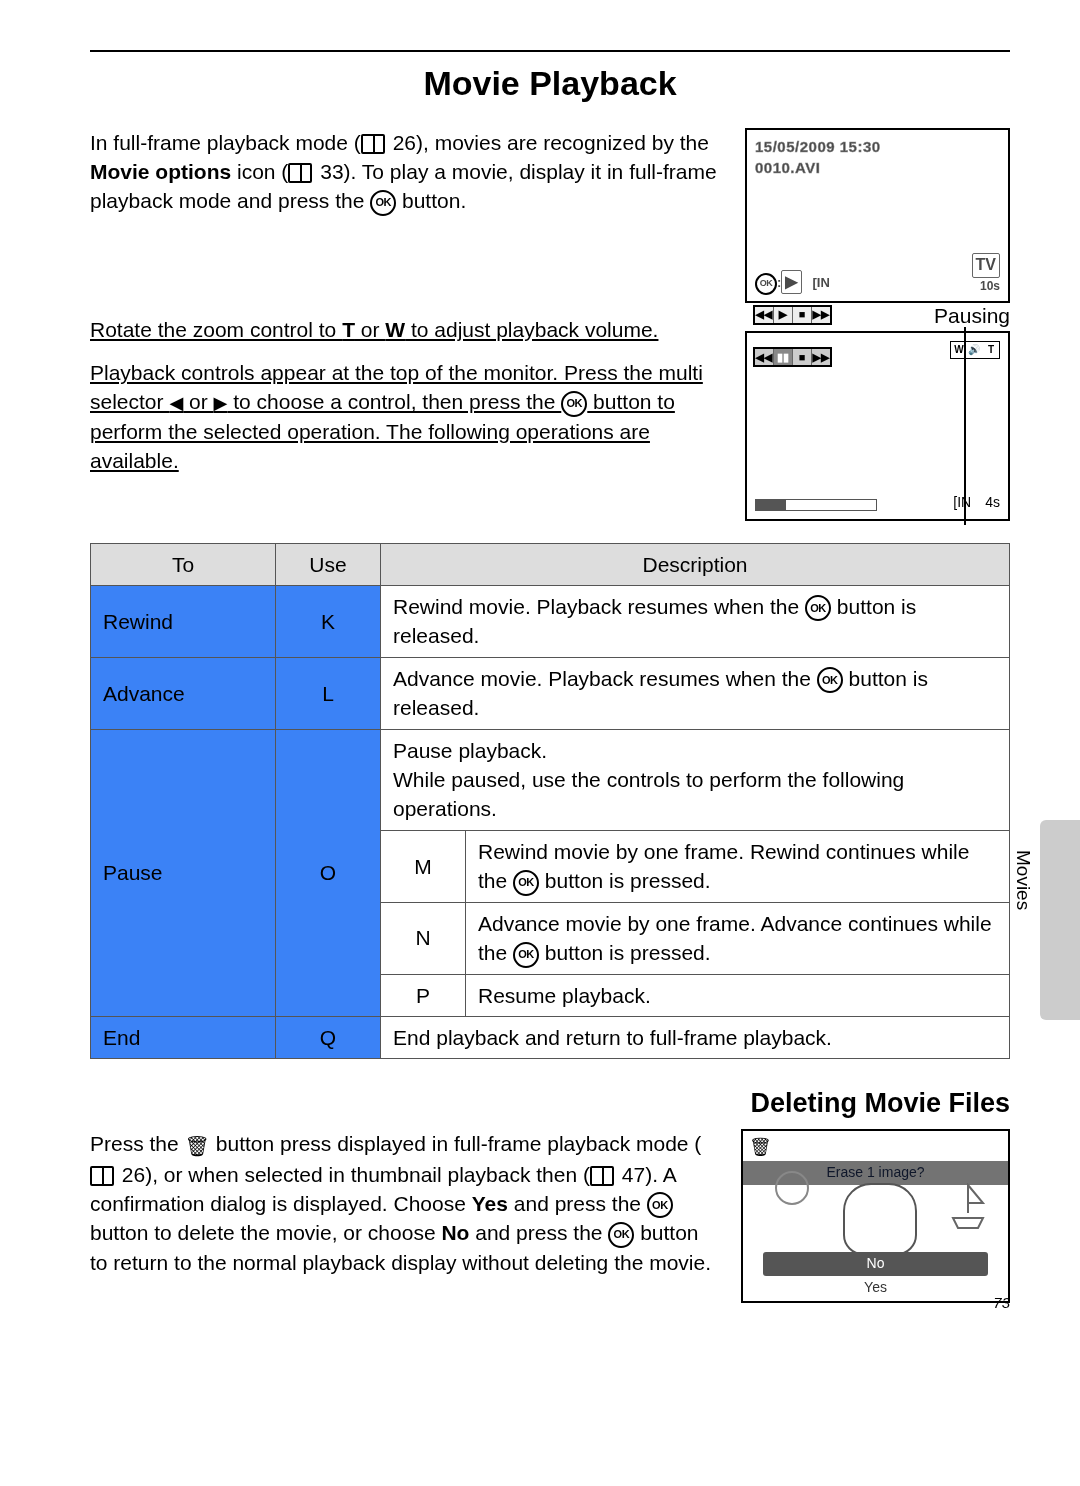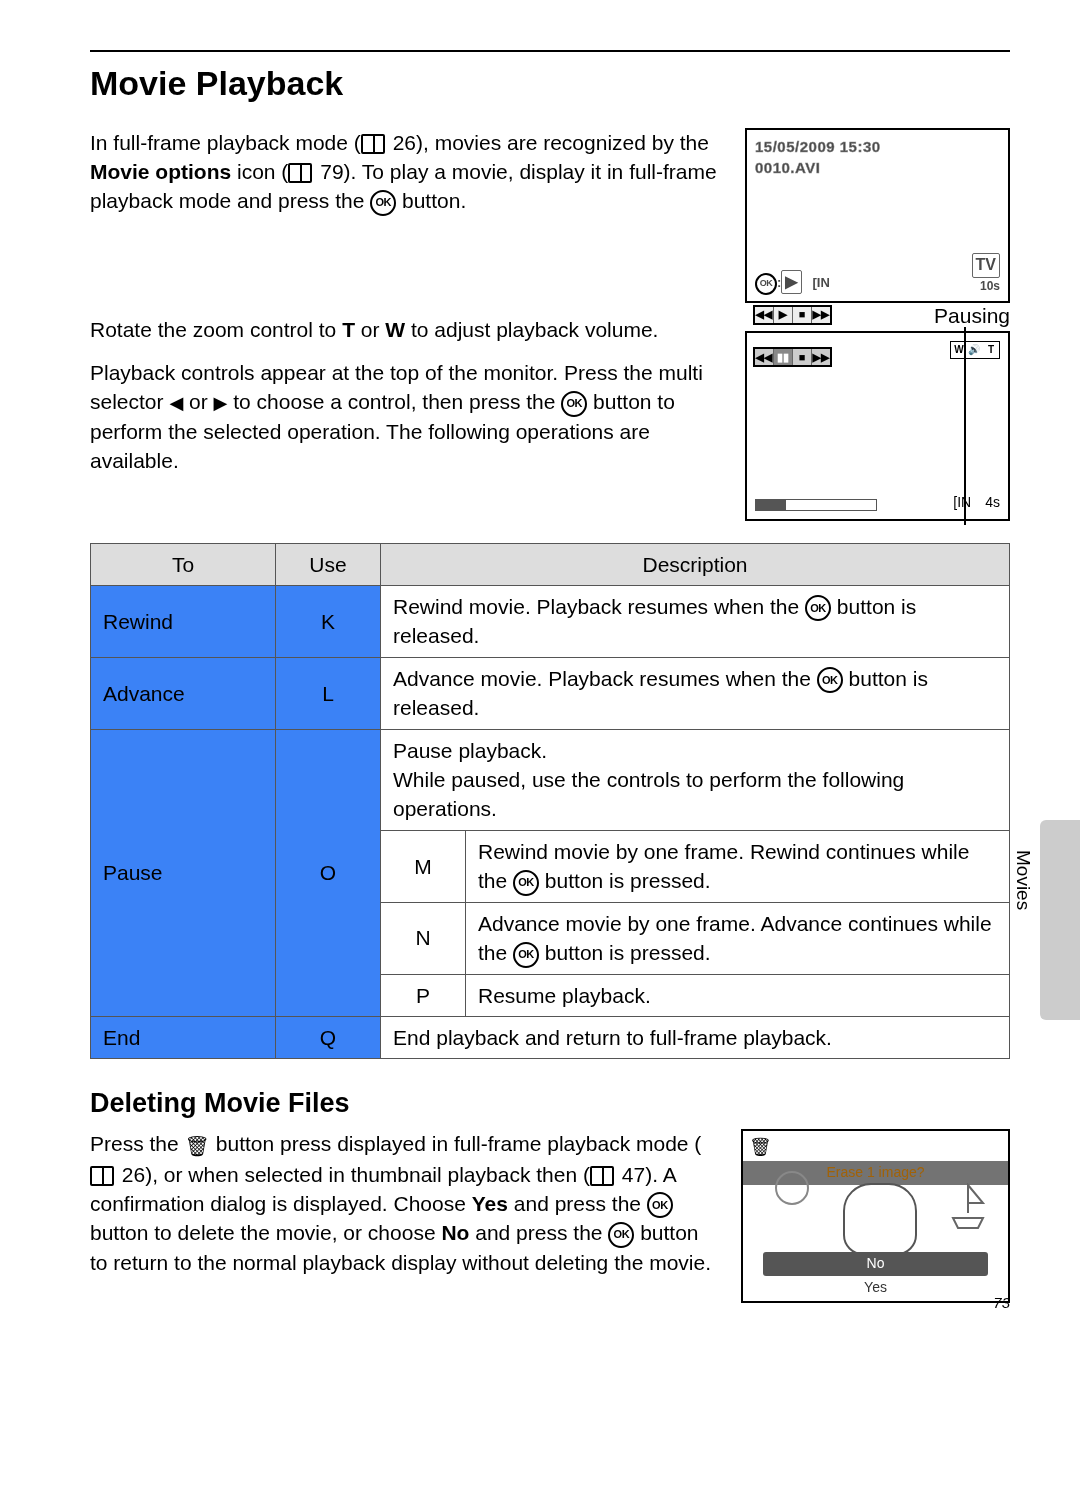--- a/index.html
+++ b/index.html
@@ -17,20 +17,21 @@
     position: relative;
   }
   .rule {
     border-top: 2px solid #000;
     margin-bottom: 8px;
   }
   .title {
     font-size: 34px;
     font-weight: bold;
     margin: 0 0 20px 0;
+    text-align: center;
   }
   .row1, .row2 {
     display: flex;
     align-items: flex-start;
     gap: 20px;
   }
   .col-text { flex: 1; }
   .para { margin: 0 0 14px 0; }
   .ok-icon {
     display: inline-flex;
@@ -171,20 +172,21 @@
     text-align: center;
     background: #ddd;
   }
   table.ops td.gray { background:#3b82f6; }
   table.ops td.center { text-align:center; }
 
   .subtitle {
     font-size: 27px;
     font-weight: bold;
     margin: 26px 0 6px 0;
+    text-align: right;
   }
 
   .row3 {
     display:flex; gap:20px; align-items:flex-start;
   }
   .delete-screen {
     width: 265px;
     border: 2px solid #000;
     height: 170px;
     position:relative;
@@ -199,21 +201,21 @@
     position:absolute; top:52px; left:100px;
     width:70px; height:68px; border:2px solid #555; border-radius: 28px 28px 20px 20px;
     background:#fff;
   }
   .ds-boat {
     position:absolute; top:52px; right:20px;
     width:40px; height:50px;
   }
   .ds-prompt {
     position:absolute; top:30px; left:0; right:0;
-    text-align:center; color:#a16207;
+    text-align:center; color:#0f172a;
     background: rgba(80,80,80,0.8);
     font-size:14px; padding:2px 0;
   }
   .ds-btns {
     position:absolute; bottom:4px; left:20px; right:20px;
     text-align:center; font-size:14px;
   }
   .ds-no { background:#555;color:#fff;padding:2px 0;margin-bottom:2px;border-radius:3px; }
   .ds-yes { color:#333; }
 
@@ -246,40 +248,40 @@
 
 <div class="page">
   <div class="rule"></div>
   <h1 class="title">Movie Playback</h1>
 
   <div class="row1">
     <div class="col-text">
       <p class="para">
         <span>In full-frame playback mode (</span><span class="book-icon"></span>
         <span>26</span><span>), movies are recognized by the </span><b>Movie options</b><span> icon (</span><span class="book-icon"></span>
-        <span>79</span><span>). To play a movie, display it in full-frame playback mode and press the </span><span class="ok-icon">OK</span><span> button.</span>
+        <span>33</span><span>). To play a movie, display it in full-frame playback mode and press the </span><span class="ok-icon">OK</span><span> button.</span>
       </p>
     </div>
     <div class="screen1">
       <div class="line-outline">15/05/2009 15:30</div>
       <div class="line-outline">0010.AVI</div>
       <div class="bottom">
         <div>
           <span class="ok-icon" style="width:18px;height:18px;font-size:9px;">OK</span>:<span class="mini-box">▶</span>
           &nbsp;&nbsp;[<span>IN</span>
         </div>
         <div class="tv-stack">
           <div class="mini-box">TV</div>
           <div style="font-size:12px;">10s</div>
         </div>
       </div>
     </div>
   </div>
 
-  <div class="row2" style="margin-top:12px;">
+  <div class="row2" style="margin-top:12px;text-decoration:underline;">
     <div class="col-text">
       <p class="para">
         <span>Rotate the zoom control to </span><span class="glyph-bold">T</span><span> or </span><span class="glyph-bold">W</span><span> to adjust playback volume.</span>
       </p>
       <p class="para">
         <span>Playback controls appear at the top of the monitor. Press the multi selector </span><span class="tri">◀</span><span> or </span><span class="tri">▶</span><span> to choose a control, then press the </span><span class="ok-icon">OK</span><span> button to perform the selected operation. The following operations are available.</span>
       </p>
     </div>
 
     <div class="screen2-wrap">

